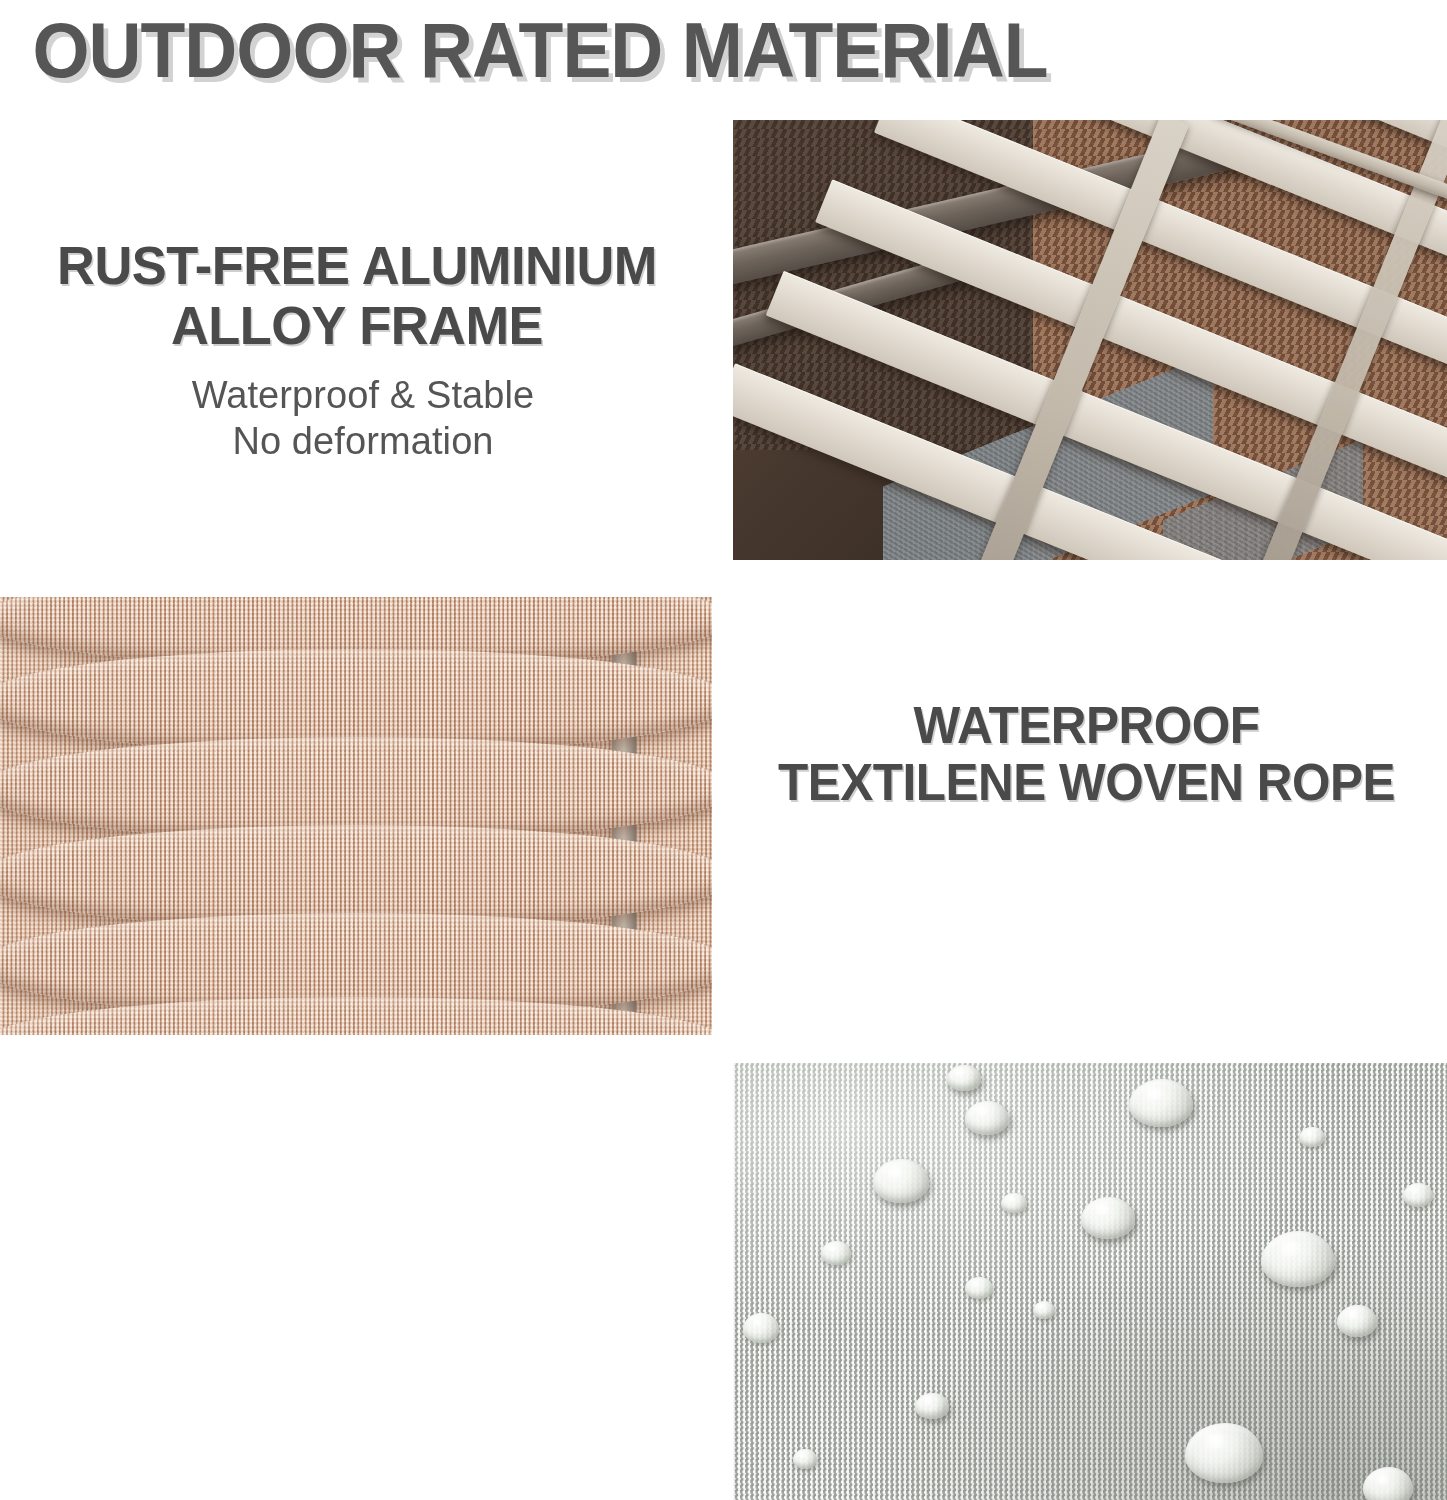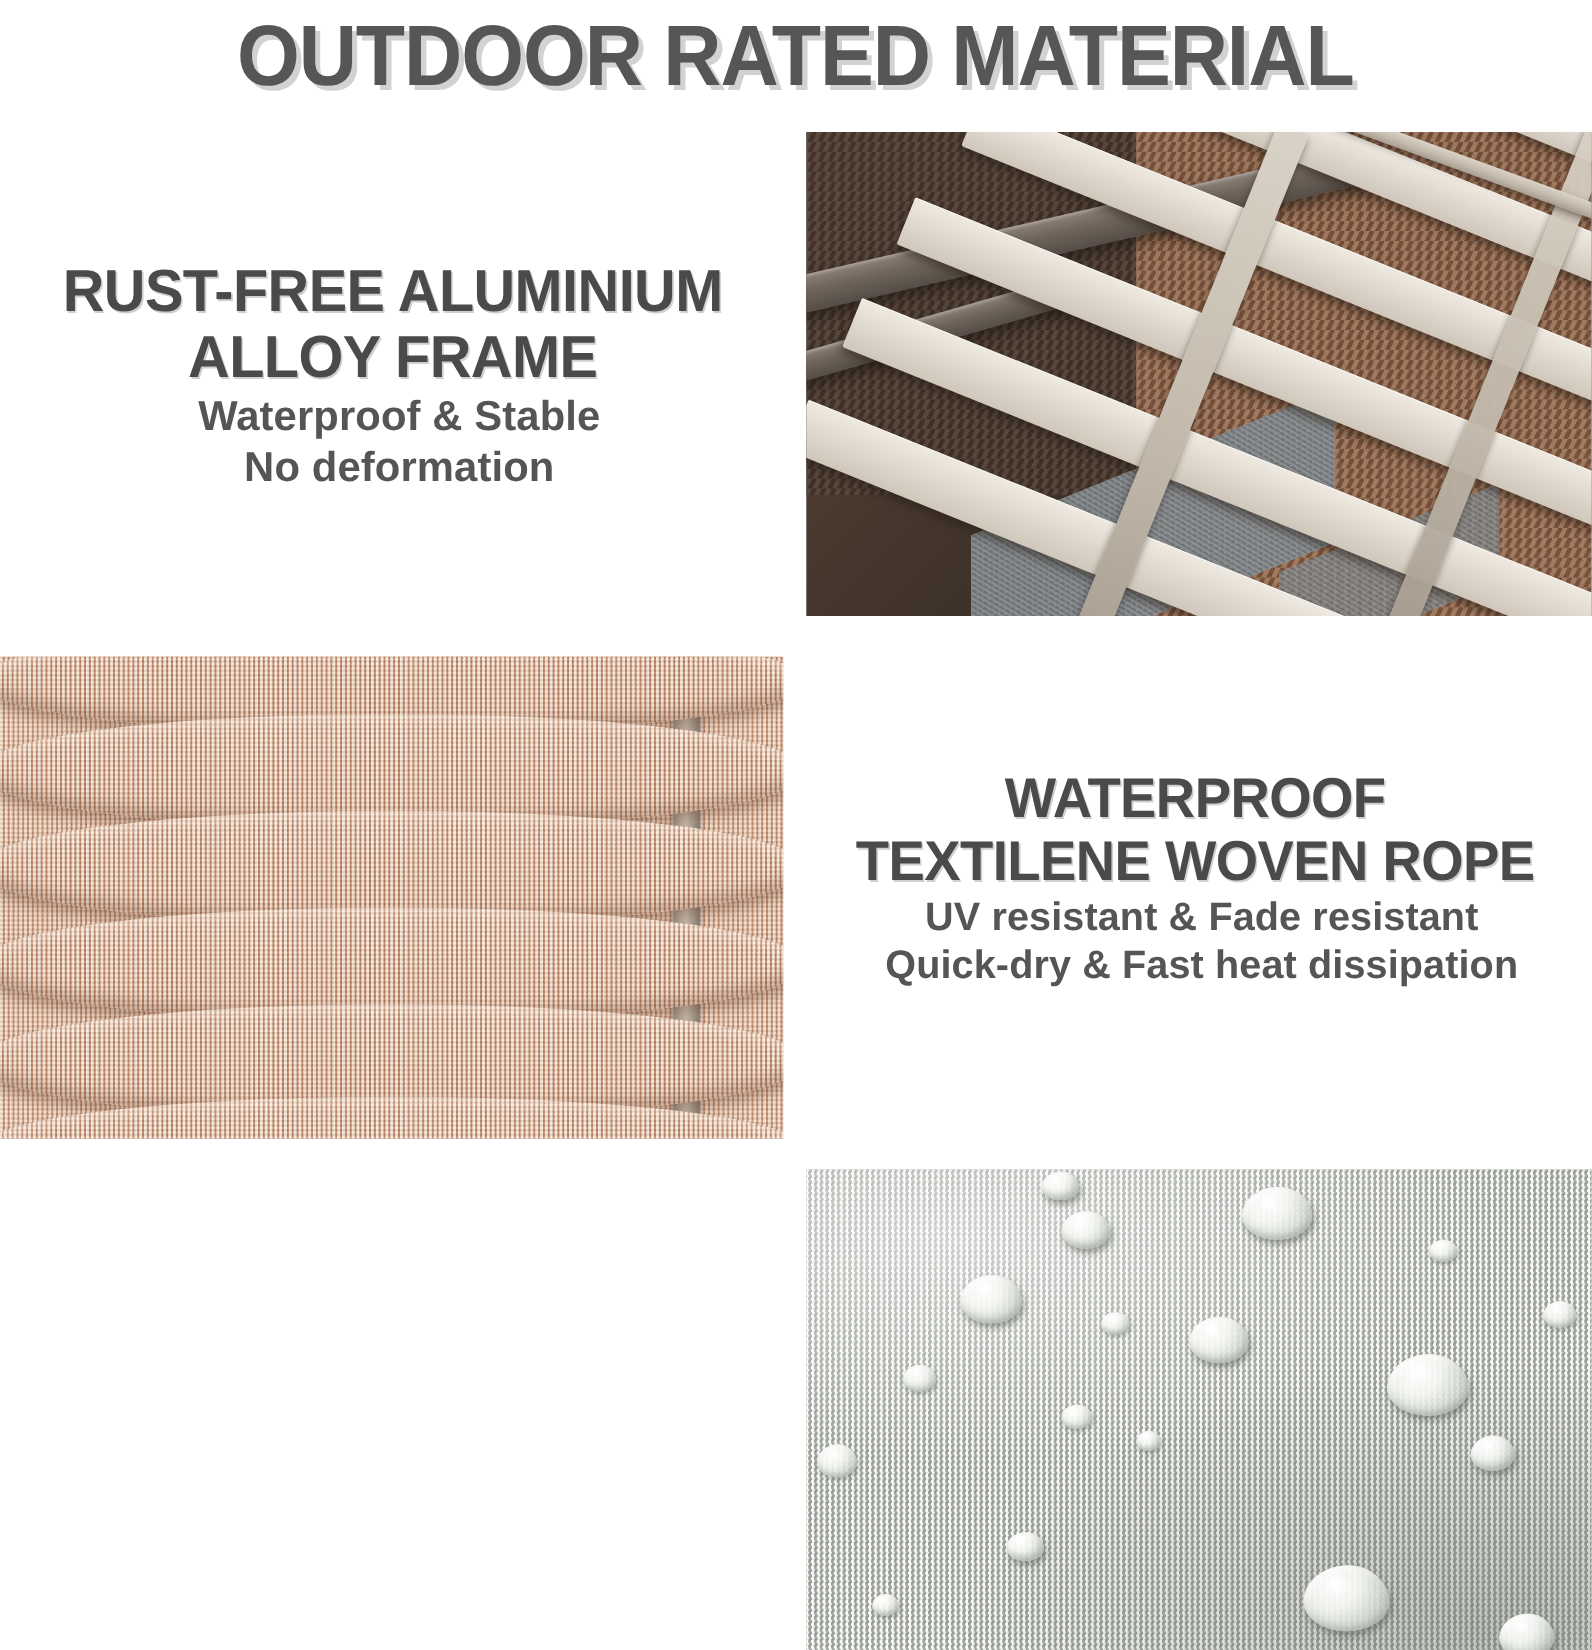--- a/index.html
+++ b/index.html
@@ -7,21 +7,21 @@
     width:1447px; height:1500px;
     background:#ffffff;
     font-family:"Liberation Sans", sans-serif;
     overflow:hidden;
   }
   .page { position:relative; width:1447px; height:1500px; background:#fff; }
 
   
   .title-wrap{
     position:absolute; left:0; top:0; width:1447px; height:100px;
-    display:flex; align-items:center; justify-content:center;
+    display:flex; align-items:center; justify-content:flex-start;
   }
   .title{
     font-family:"Liberation Sans Narrow","Liberation Sans",sans-serif;
     font-weight:700;
     font-size:78px;
     line-height:1;
     letter-spacing:-1px;
     color:#565656;
     transform:scaleX(0.94);
     transform-origin:center;
@@ -34,23 +34,24 @@
   .head{
     font-family:"Liberation Sans Narrow","Liberation Sans",sans-serif;
     font-weight:700;
     color:#4a4a4a;
     line-height:1.11;
     letter-spacing:-0.5px;
     text-shadow:1.5px 1.5px 0 #cfcfcf;
     white-space:pre-line;
   }
   .sub{
-    font-weight:700;
+    font-weight:400;
     color:#555555;
     line-height:1.22;
+    margin-top:16px;
     white-space:pre-line;
     letter-spacing:0.1px;
     padding-left:12px;
   }
 
   #block1{ left:0; top:236px; width:714px; }
   #block1 .head{ font-size:54px; transform:scaleX(0.97); }
   #block1 .sub { font-size:38px; }
 
   #block2{ left:726px; top:698px; width:721px; }
@@ -186,22 +187,20 @@
   <div class="txt-block" id="block1">
     <div class="head">RUST-FREE ALUMINIUM
 ALLOY FRAME</div>
     <div class="sub">Waterproof &amp; Stable
 No deformation</div>
   </div>
 
   <div class="txt-block" id="block2">
     <div class="head">WATERPROOF
 TEXTILENE WOVEN ROPE</div>
-    <div class="sub">UV resistant &amp; Fade resistant
-Quick-dry &amp; Fast heat dissipation</div>
   </div>
 
 
   <div class="photo" id="photo-frame">
 
     <div class="rope-bg dark" style="left:0;top:0;width:330px;height:330px;"></div>
 
     <div class="rope-bg" style="left:300px;top:0;width:414px;height:440px;filter:brightness(.8);"></div>
 
     <div class="concrete" style="left:150px;top:300px;width:330px;height:140px;transform:skewY(-22deg);"></div>

